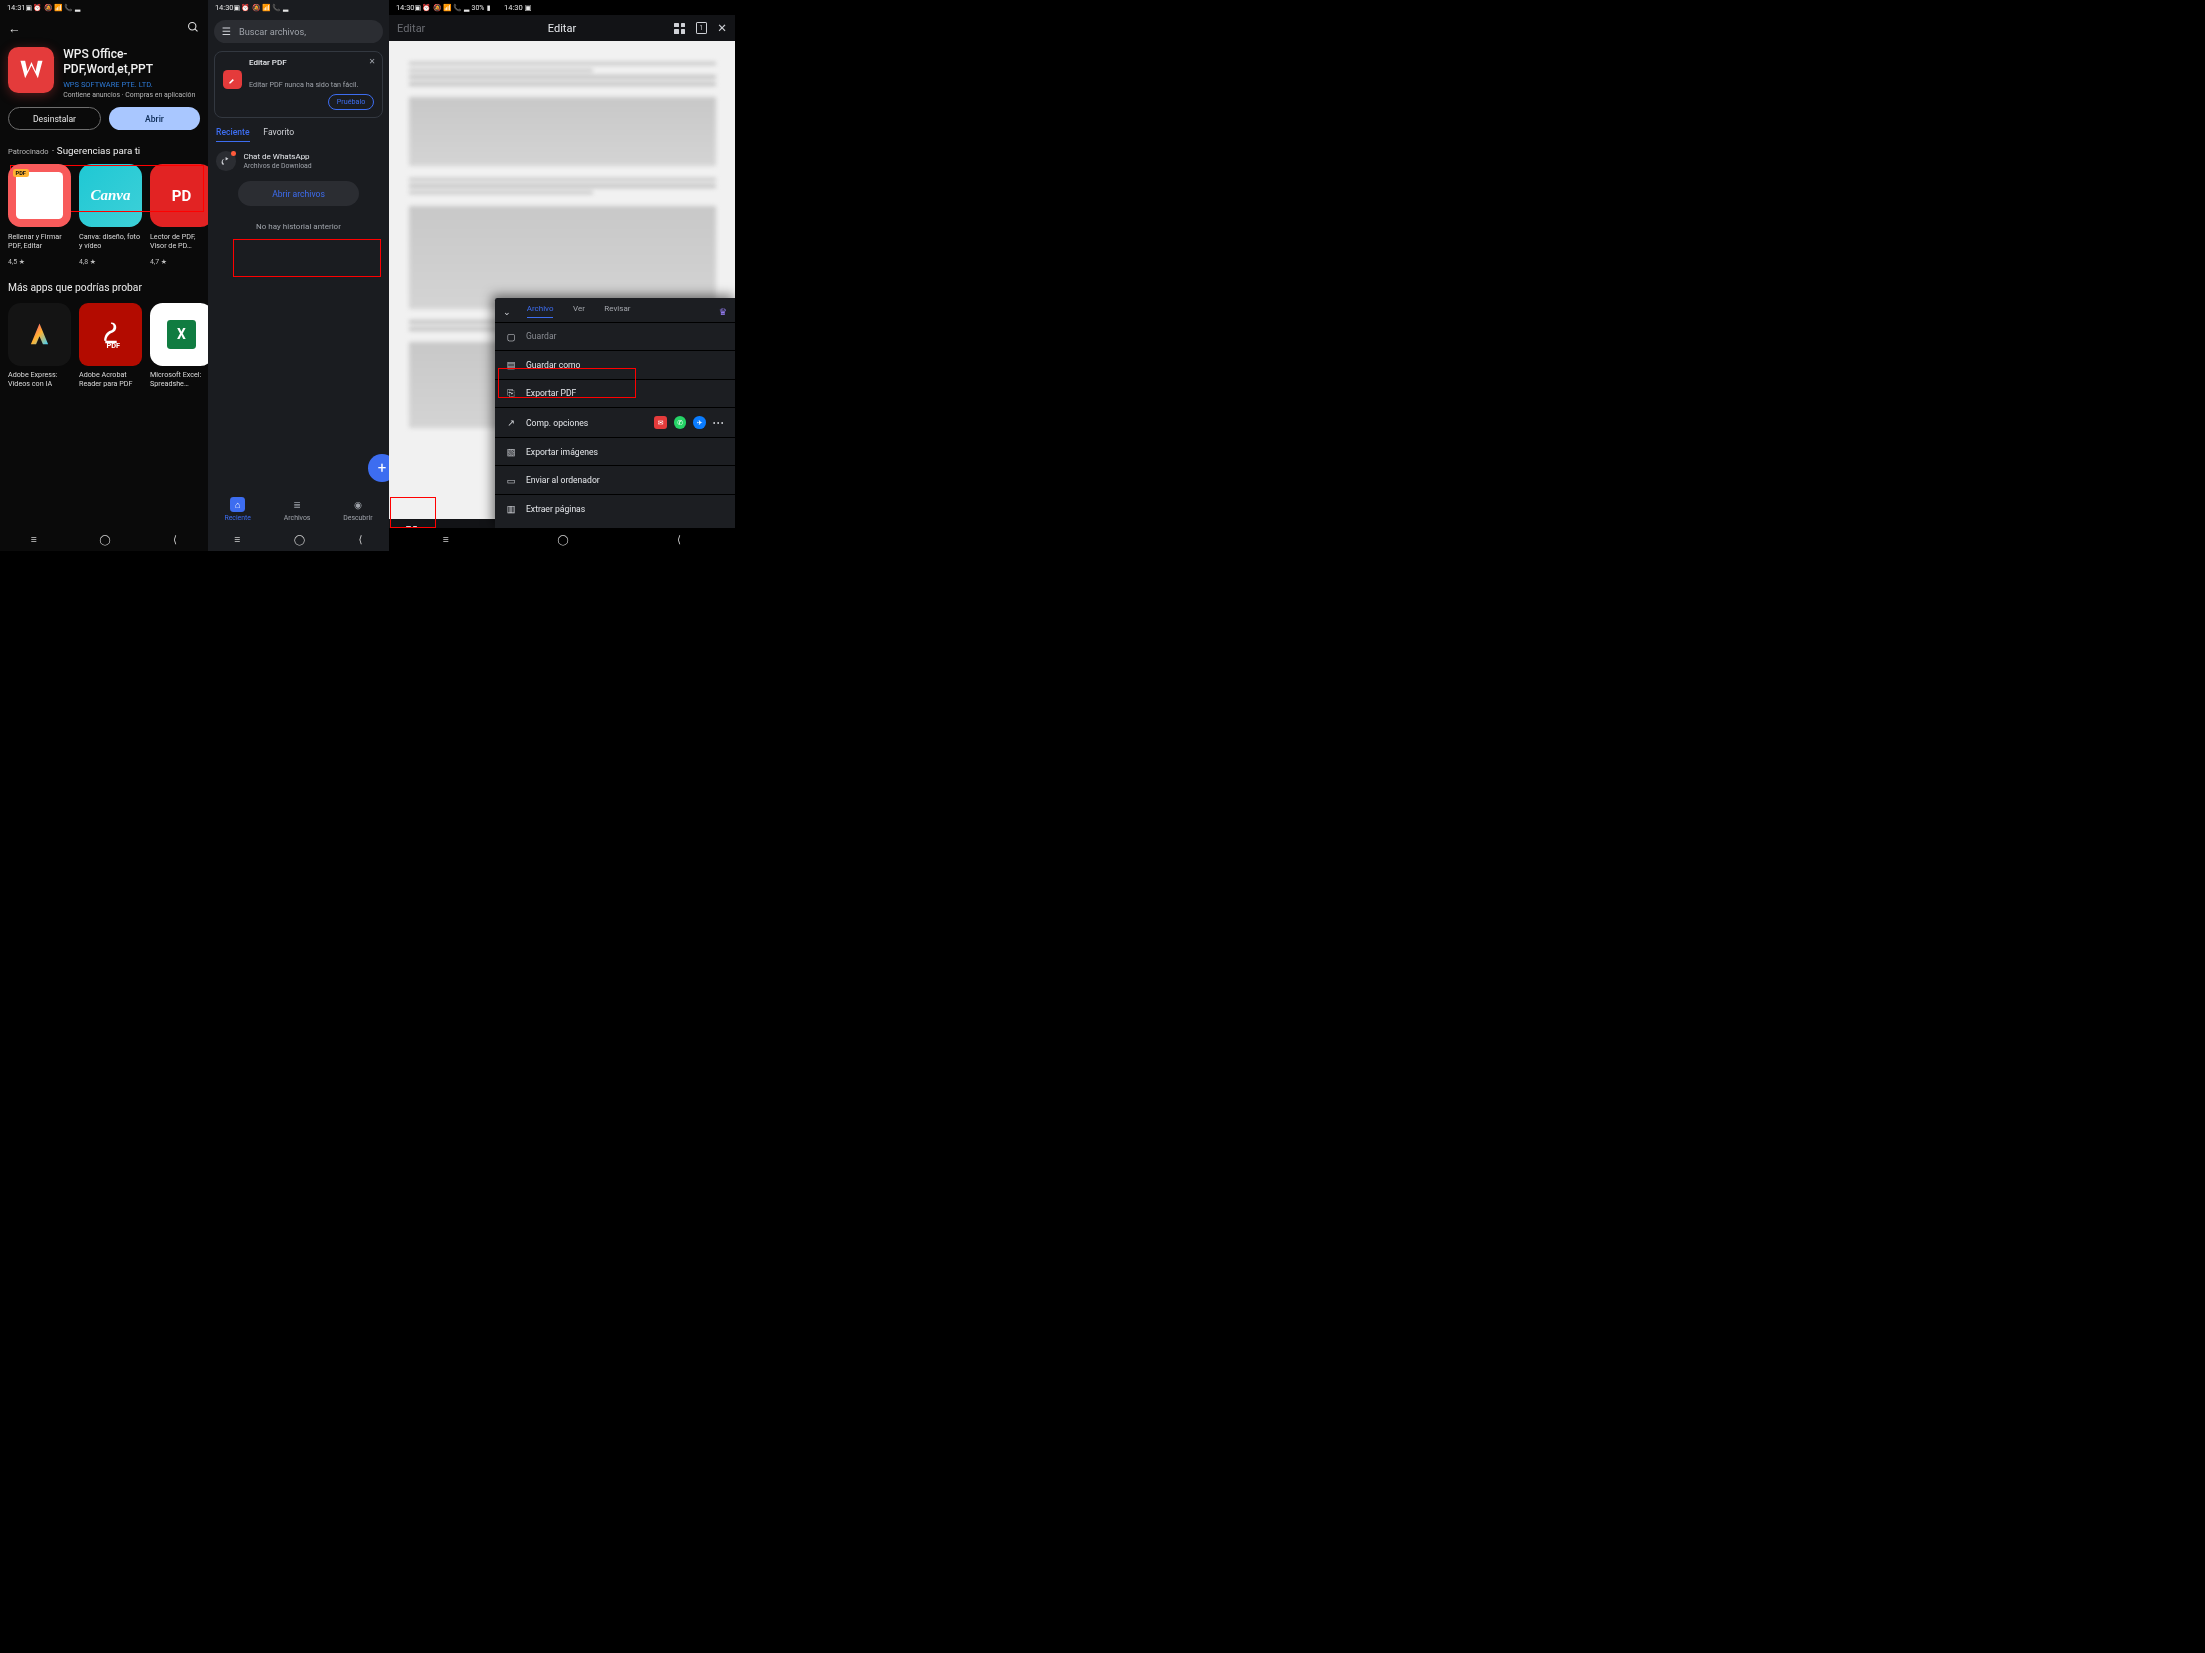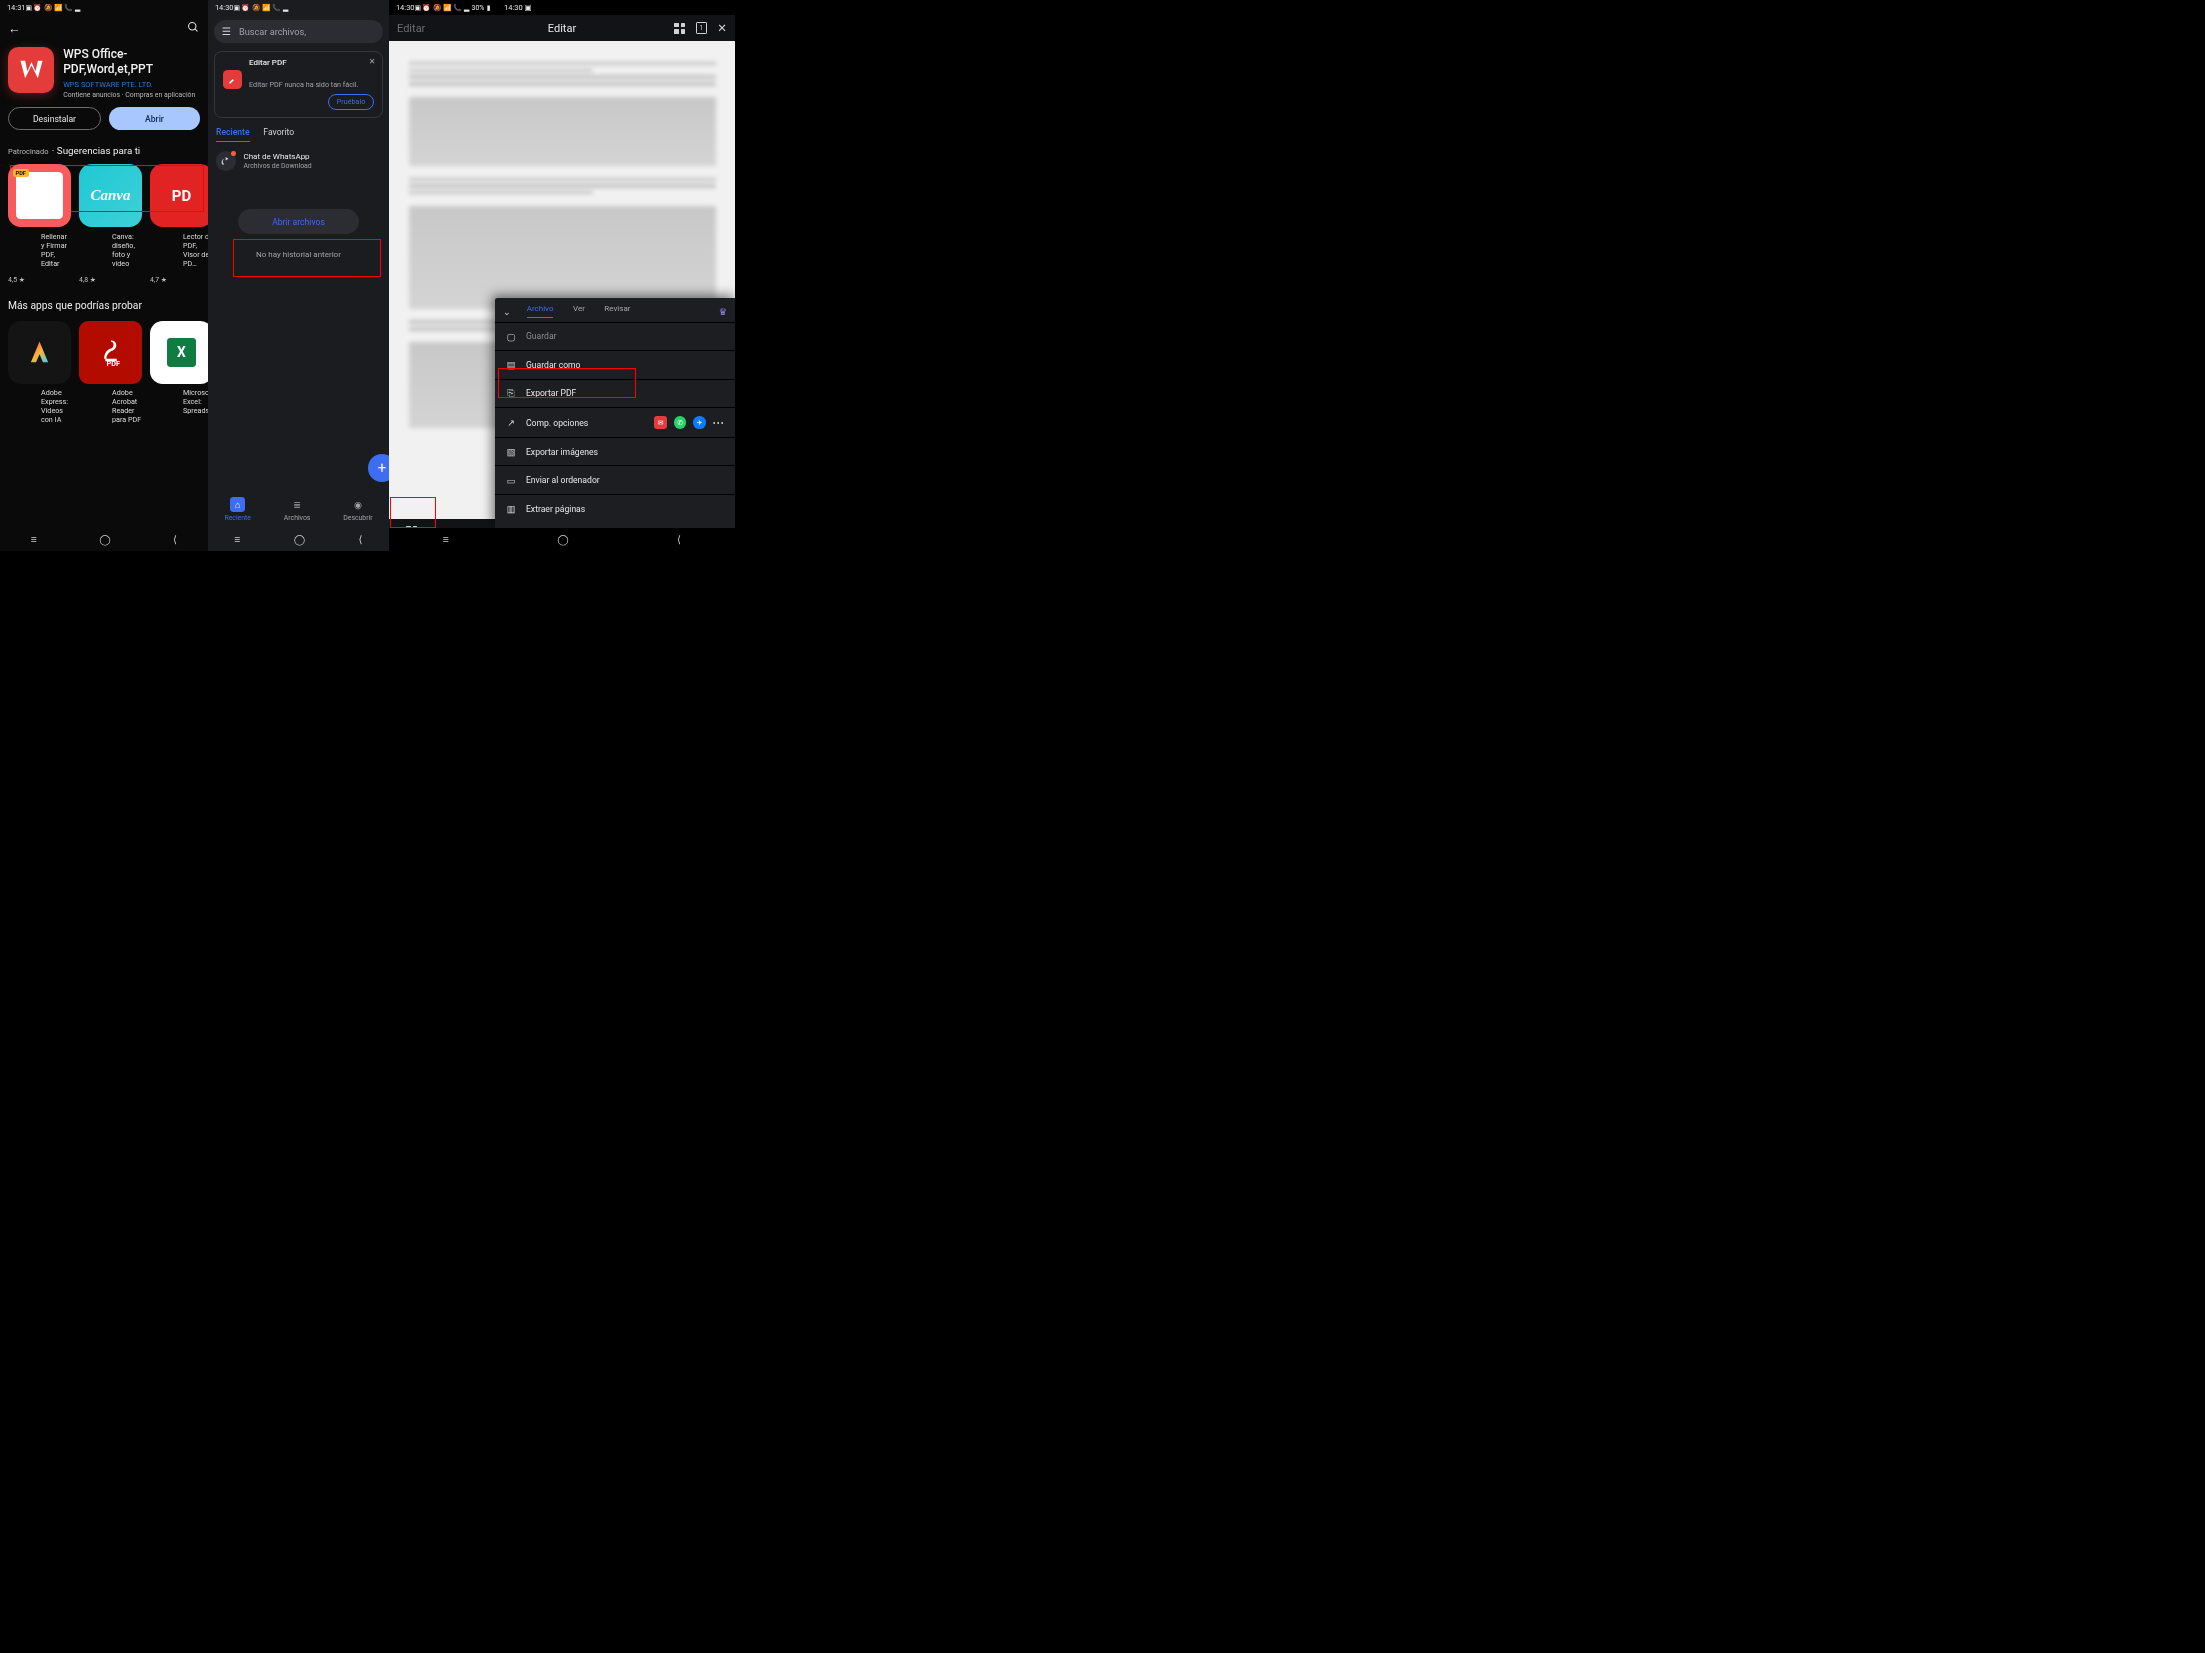--- a/index.html
+++ b/index.html
@@ -26,21 +26,21 @@
   .actions { display:flex; gap:8px; padding:2.3px 8px 8px; }
   .btn { flex:1; height:23px; border-radius:11.5px; display:flex; align-items:center; justify-content:center; font-size:8.6px; }
   .btn.outline { border:0.6px solid #6e6e6e; color:#e6e6e6; background:transparent; }
   .btn.primary { background:#a9c7ff; color:#0b2a55; font-weight:500; }
   .redbox { border:1.7px solid #ff0000; position:absolute; pointer-events:none; }
   .sponsor-row { padding:6.9px 8px 3.4px; font-size:9.8px; color:#ededed; }
   .sponsor-row .sm { color:#b7b7b7; font-size:7.5px; margin-right:3.4px; }
   .apps { display:flex; gap:8px; padding:4.6px 0 0 8px; overflow:hidden; }
   .app-card { width:63px; flex-shrink:0; }
   .app-card .thumb { width:63px; height:63px; border-radius:12.6px; display:flex; align-items:center; justify-content:center; font-size:15px; color:#fff; font-weight:700; }
-  .app-card .nm { font-size:7.2px; color:#dcdcdc; margin-top:4.6px; line-height:1.25;margin-left:33px; }
+  .app-card .nm { font-size:7.2px; color:#dcdcdc; margin-top:4.6px; line-height:1.25; }
   .app-card .rt { font-size:6.9px; color:#bfbfbf; margin-top:8px; }
   .hdr2 { padding:15px 8px 4.6px; font-size:10.3px; color:#ededed; }
   .navbar { position:absolute; bottom:0; left:0; right:0; height:23px; display:flex; align-items:center; justify-content:space-around; color:#cfcfcf; font-size:10.3px; }
 
   
   .search2 { margin:4.6px 5.7px; height:23px; background:#2b2d32; border-radius:12.6px; display:flex; align-items:center; gap:8px; padding:0 8px; color:#9fa3aa; }
   .hamb { font-size:10.3px; color:#cfd1d6; }
   .promo { margin:3.4px 5.7px 5.7px; border:0.6px solid #333840; border-radius:8px; padding:6.9px 8px; position:relative; }
   .promo .x { position:absolute; top:5.7px; right:6.9px; color:#9fa3aa; font-size:8px; }
   .promo-row { display:flex; gap:6.9px; align-items:flex-end; }
@@ -49,21 +49,21 @@
   .promo-sub { color:#9fa3aa; font-size:7.2px; margin-top:13px; }
   .trybtn { margin-top:4.6px; margin-left:auto; border:0.6px solid #3d6df0; color:#3d6df0; border-radius:9.2px; padding:2.3px 8px; font-size:7.2px; display:inline-block; float:right; }
   .tabs { display:flex; gap:13.8px; padding:3.4px 8px 0; font-size:8.6px; }
   .tab { padding-bottom:4.6px; color:#cfd1d6; }
   .tab.active { color:#3d6df0; border-bottom:1.1px solid #3d6df0; font-weight:500; }
   .filerow { display:flex; gap:8px; padding:9.2px 8px; align-items:center; }
   .file-ic { width:19.5px; height:19.5px; border-radius:50%; background:#2b2d32; display:flex; align-items:center; justify-content:center; position:relative; }
   .file-ic::after { content:''; position:absolute; top:0; right:0; width:4.6px; height:4.6px; background:#ff5a3b; border-radius:50%; }
   .file-name { color:#e6e8ec; font-size:8px; }
   .file-sub { color:#9fa3aa; font-size:6.9px; margin-top:1.1px; }
-  .openbtn { margin:29px auto 0; width:121px; height:25px; background:#2b2d32; border-radius:13.8px; display:flex; align-items:center; justify-content:center; color:#3d6df0; font-size:8.6px; }
+  .openbtn { margin:1px auto 0; width:121px; height:25px; background:#2b2d32; border-radius:13.8px; display:flex; align-items:center; justify-content:center; color:#3d6df0; font-size:8.6px; }
   .nohist { text-align:center; color:#9fa3aa; font-size:8px; margin-top:16px; }
   .fab { position:absolute; right:-6.9px; bottom:69px; width:27.6px; height:27.6px; border-radius:50%; background:#3d6df0; display:flex; align-items:center; justify-content:center; color:#fff; font-size:15px; }
   .bottomnav2 { position:absolute; bottom:23px; left:0; right:0; height:37px; display:flex; justify-content:space-around; align-items:center; font-size:6.9px; color:#9fa3aa; }
   .bn-item { display:flex; flex-direction:column; align-items:center; gap:2.3px; }
   .bn-item.active { color:#3d6df0; }
   .bn-ic { width:15px; height:15px; border-radius:3.4px; display:flex; align-items:center; justify-content:center; font-size:9.2px; }
   .bn-item.active .bn-ic { background:#3d6df0; color:#fff; }
 
   
   .col3 .status { background:#000; }

